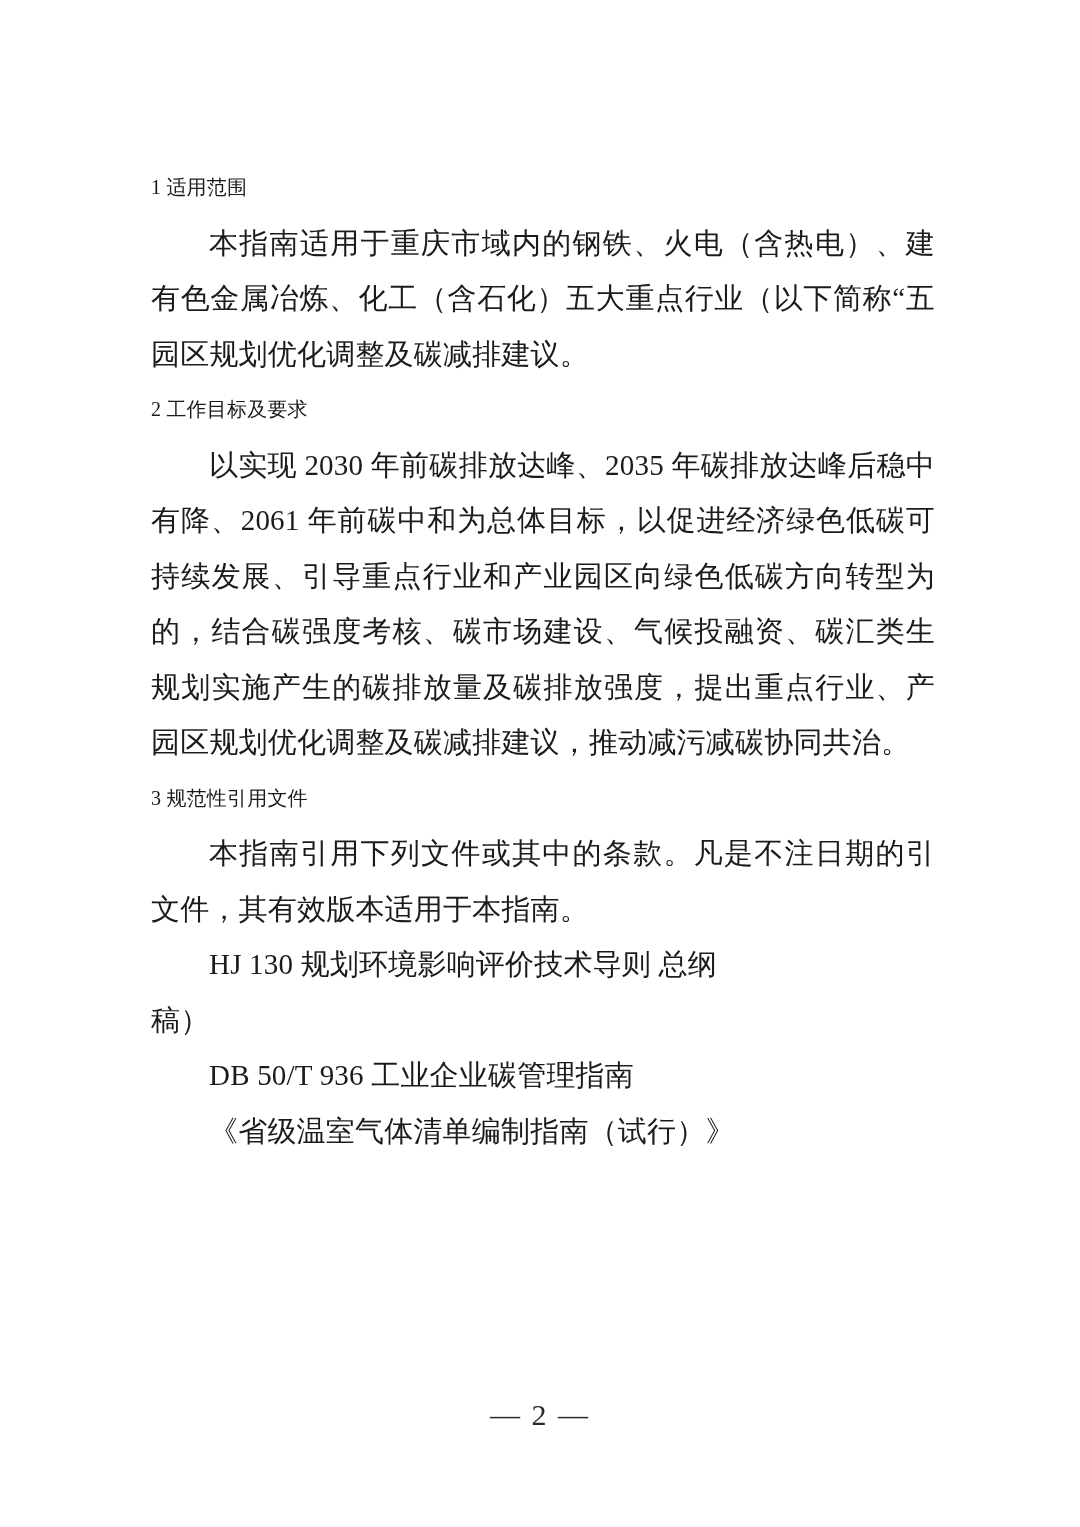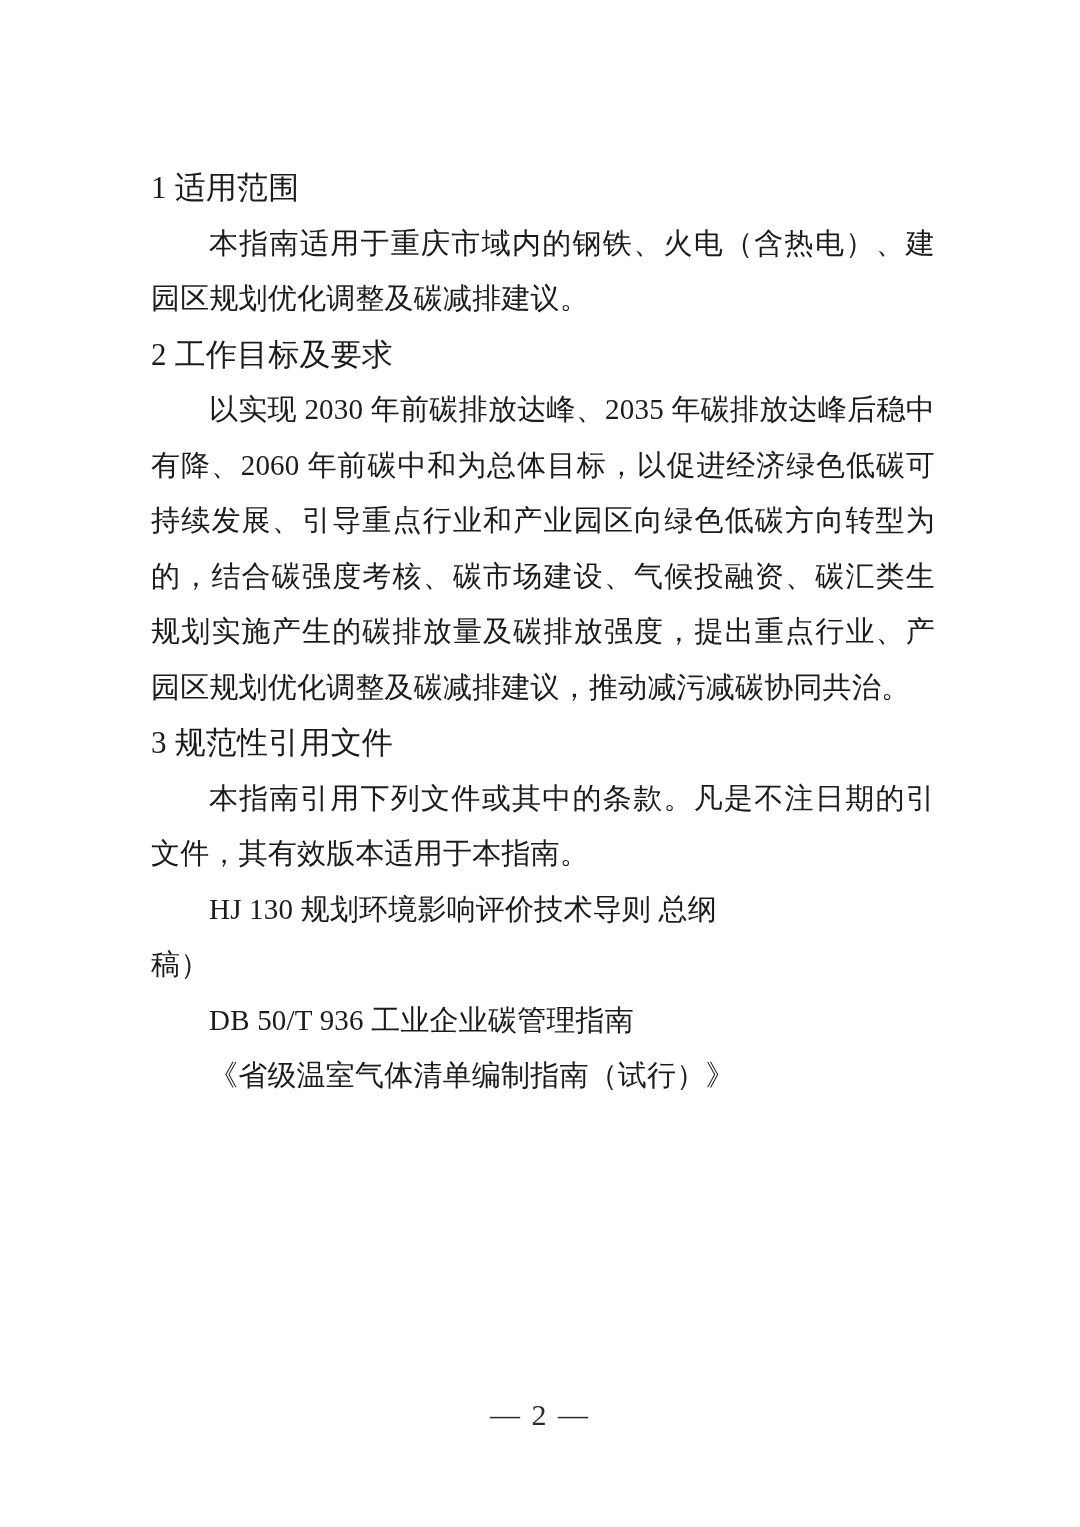--- a/index.html
+++ b/index.html
@@ -34,45 +34,46 @@
   .line.justify {
     white-space: normal;
     text-align: justify;
     text-align-last: justify;
     text-justify: inter-character;
   }
   .line.indent {
     text-indent: 2em;
   }
   .line.heading {
-    font-size: 31px;
+    font-size: 20px;
     font-weight: 500;
   }
   .footer {
     position: absolute;
     top: 1398px;
     left: 0;
     width: 1080px;
     text-align: center;
     font-size: 30px;
     color: #2a2a2a;
     letter-spacing: 2px;
   }
 </style>
 </head>
 <body>
 
 <div class="page" style="color: rgb(27, 27, 27); background: rgb(255, 255, 255);">
   <div class="content" id="lines-container">
       <div class="line heading">1  适用范围</div>
       <div class="line indent justify">本指南适用于重庆市域内的钢铁、火电（含热电）、建材、</div>
+      <div class="line justify">有色金属冶炼、化工（含石化）五大重点行业（以下简称“五</div>
       <div class="line">园区规划优化调整及碳减排建议。</div>
       <div class="line heading">2  工作目标及要求</div>
       <div class="line indent justify">以实现 2030 年前碳排放达峰、2035 年碳排放达峰后稳中</div>
-      <div class="line justify">有降、2060 年前碳中和为总体目标，以促进经济绿色低碳可</div>
+      <div class="line justify">有降、2061 年前碳中和为总体目标，以促进经济绿色低碳可</div>
       <div class="line justify">持续发展、引导重点行业和产业园区向绿色低碳方向转型为目</div>
       <div class="line justify">的，结合碳强度考核、碳市场建设、气候投融资、碳汇类生态</div>
       <div class="line justify">规划实施产生的碳排放量及碳排放强度，提出重点行业、产业</div>
       <div class="line">园区规划优化调整及碳减排建议，推动减污减碳协同共治。</div>
       <div class="line heading">3  规范性引用文件</div>
       <div class="line indent justify">本指南引用下列文件或其中的条款。凡是不注日期的引用</div>
       <div class="line">文件，其有效版本适用于本指南。</div>
       <div class="line indent">HJ 130  规划环境影响评价技术导则  总纲</div>
       <div class="line">稿）</div>
       <div class="line indent">DB 50/T 936  工业企业碳管理指南</div>

